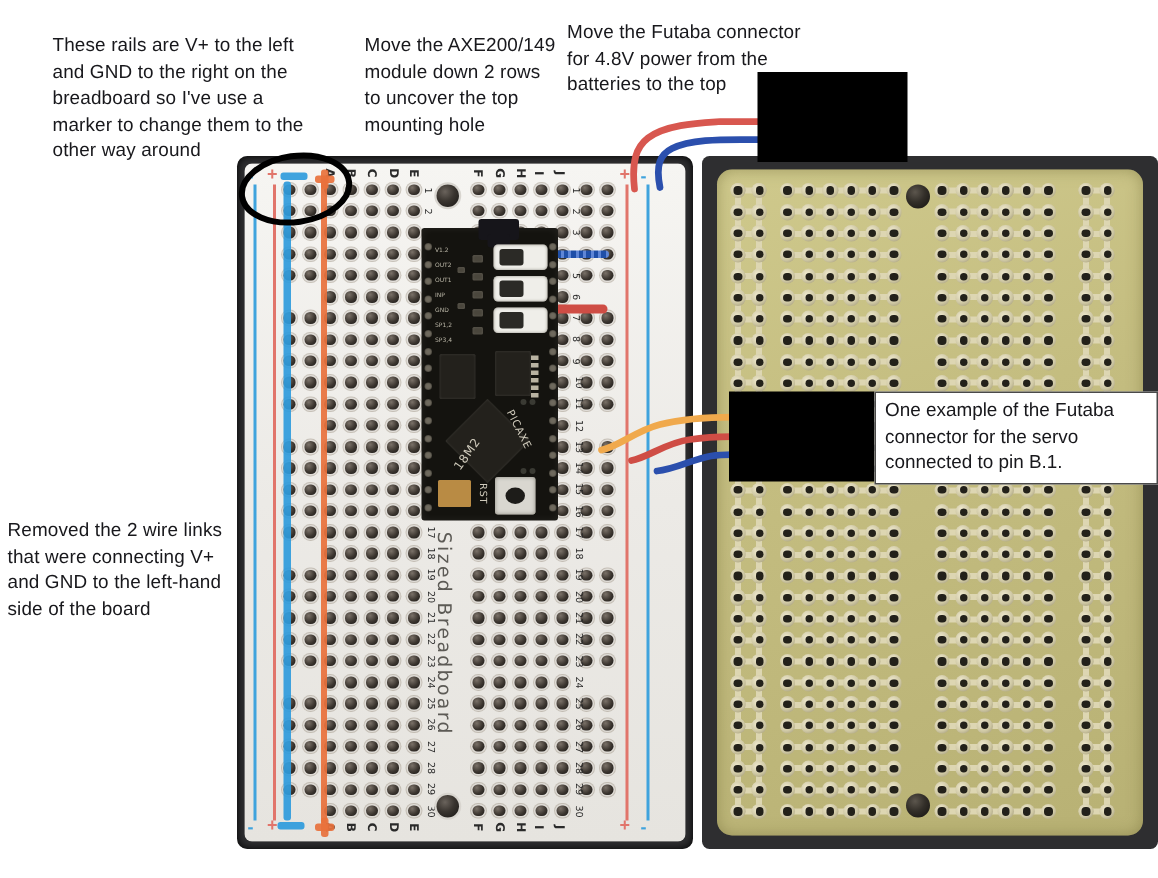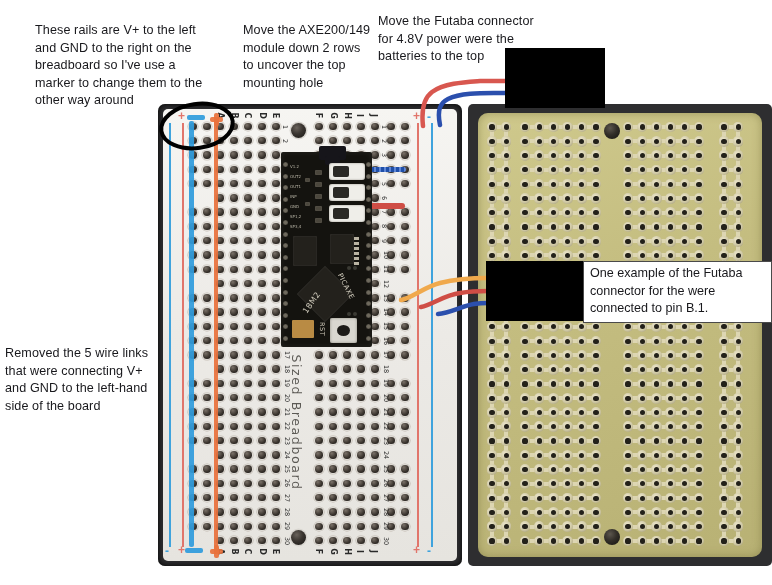--- a/index.html
+++ b/index.html
@@ -2048,22 +2048,22 @@
 <div class="note" id="note-0" style="left: 35px; top: 22px; width: 205px;">These rails are V+ to the left
 and GND to the right on the
 breadboard so I've use a
 marker to change them to the
 other way around</div>
 <div class="note" id="note-1" style="left: 243px; top: 22px; width: 130px;">Move the AXE200/149
 module down 2 rows
 to uncover the top
 mounting hole</div>
 <div class="note" id="note-2" style="left: 378px; top: 13px; width: 185px;">Move the Futaba connector
-for 4.8V power were the
+for 4.8V power from the
 batteries to the top</div>
-<div class="note" id="note-3" style="left: 5px; top: 345px; width: 175px;">Removed the 5 wire links
+<div class="note" id="note-3" style="left: 5px; top: 345px; width: 175px;">Removed the 2 wire links
 that were connecting V+
 and GND to the left-hand
 side of the board</div>
 
 <div class="callout" id="callout-0" style="left: 583px; top: 261px; width: 189px; height: 62px;">One example of the Futaba
-connector for the were
+connector for the servo
 connected to pin B.1.</div>
 
 </body></html>

